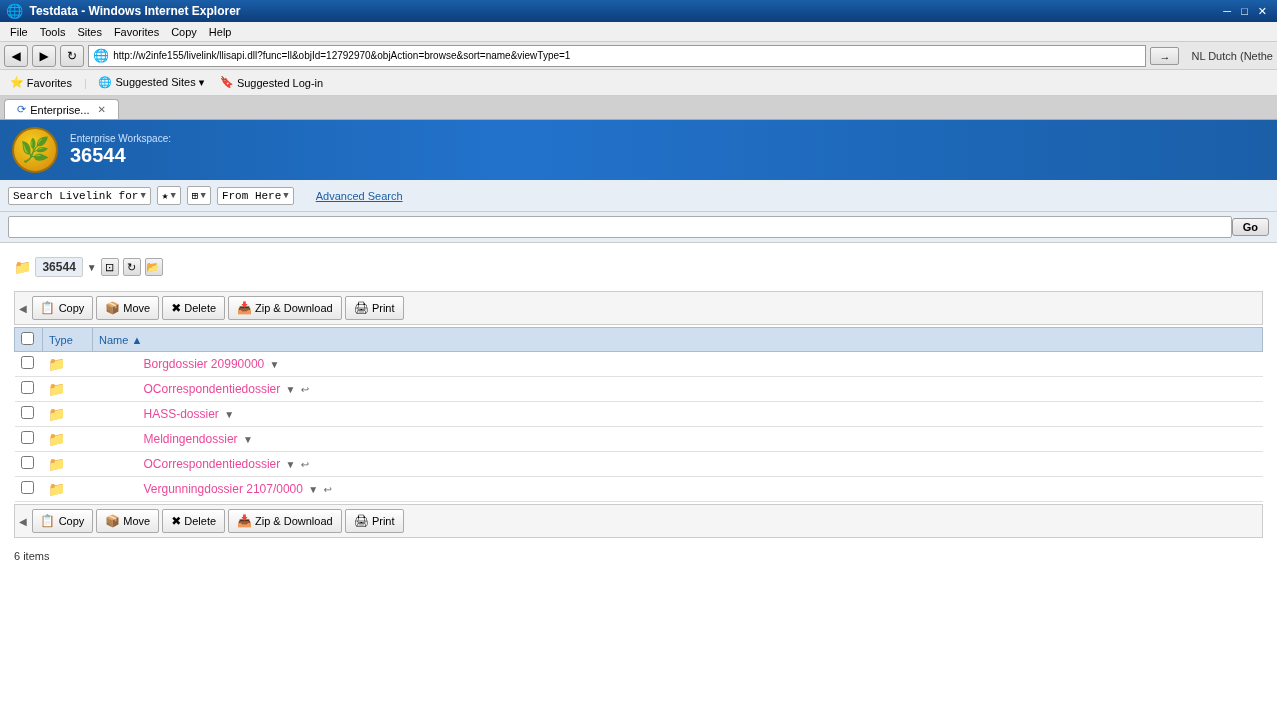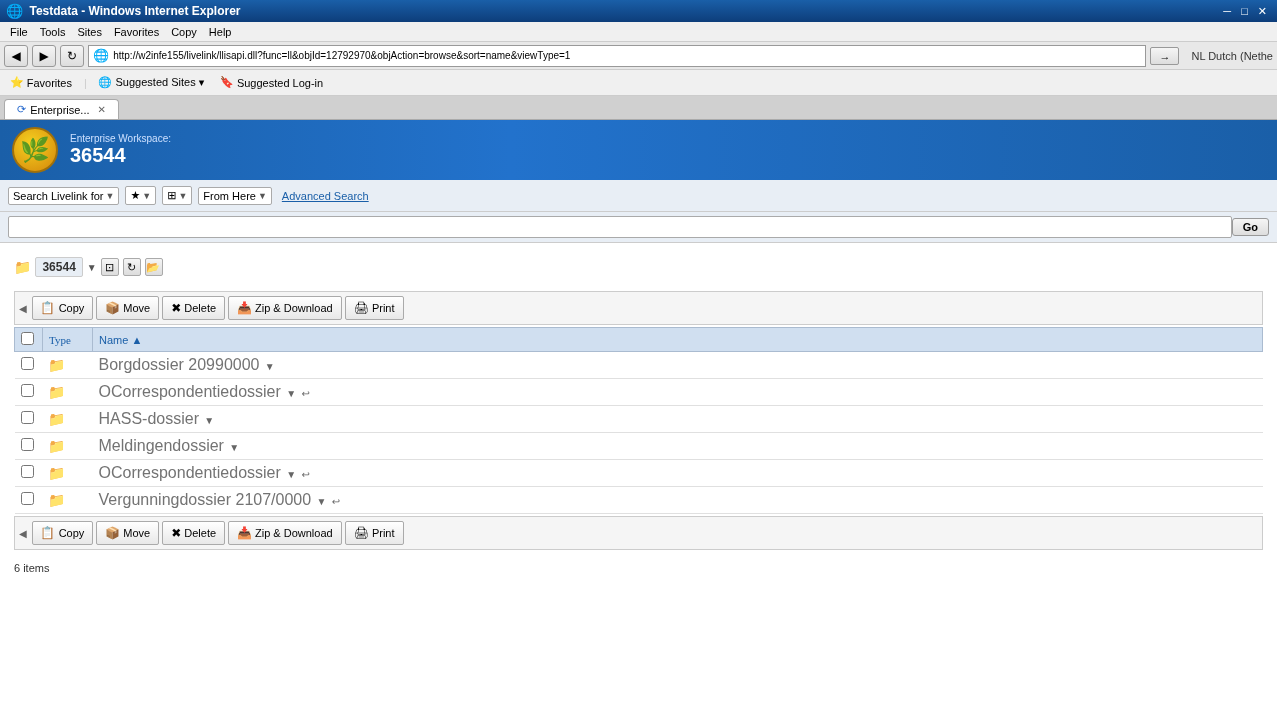--- a/index.html
+++ b/index.html
@@ -148,23 +148,24 @@
     }
     .search-dropdown {
       display: flex; align-items: center;
       background: #fff;
       border: 1px solid #aaa;
       border-radius: 2px;
       padding: 2px 4px;
       font-size: 11px;
       cursor: pointer;
       gap: 2px;
+      font-family: Liberation Mono, monospace;
     }
     .dropdown-arrow { font-size: 9px; color: #555; }
-    .advanced-search-link { color: #1a5fa8; font-size: 11px; text-decoration: underline; cursor: pointer; margin-left: 4px; }
+    .advanced-search-link { color: #1a5fa8; font-size: 11px; text-decoration: underline; cursor: pointer; margin-left: 16px; }
     .search-input-bar {
       background: #e8eef5;
       padding: 4px 8px;
       display: flex;
       align-items: center;
       border-bottom: 1px solid #ccc;
     }
     .search-input {
       flex: 1;
       height: 22px;
@@ -254,21 +255,21 @@
       font-weight: normal;
       font-size: 11px;
     }
     .file-table th a { color: #1a5fa8; text-decoration: none; }
     .file-table td {
       border-bottom: 1px solid #e0e0e0;
       padding: 4px 6px;
       vertical-align: middle;
     }
     .folder-icon { color: #f5c518; font-size: 14px; margin-right: 2px; }
-    .file-link { color: #737373; text-decoration: none; font-size: 16px; }
+    .file-link { color: #ec4899; text-decoration: none; font-size: 12px; margin-left: 45px; }
     .small-icon { font-size: 10px; color: #666; cursor: pointer; margin-left: 2px; }
 
     
     .status-bar {
       margin-top: 12px;
       font-size: 11px;
       color: #333;
     }
   </style>
 </head>
@@ -398,21 +399,21 @@
       <span>Print</span>
     </button>
   </div>
 
   <table class="file-table">
     <thead>
       <tr>
         <th style="width:28px;">
           <input type="checkbox" style="">
         </th>
-        <th style="width:50px;font-family:Liberation Serif, serif;">
+        <th style="width:50px;">
           <a href="#">Type</a>
         </th>
         <th>
           <a href="#">Name ▲</a>
         </th>
       </tr>
     </thead>
     <tbody>
       <tr>
         <td><input type="checkbox" style=""></td>

